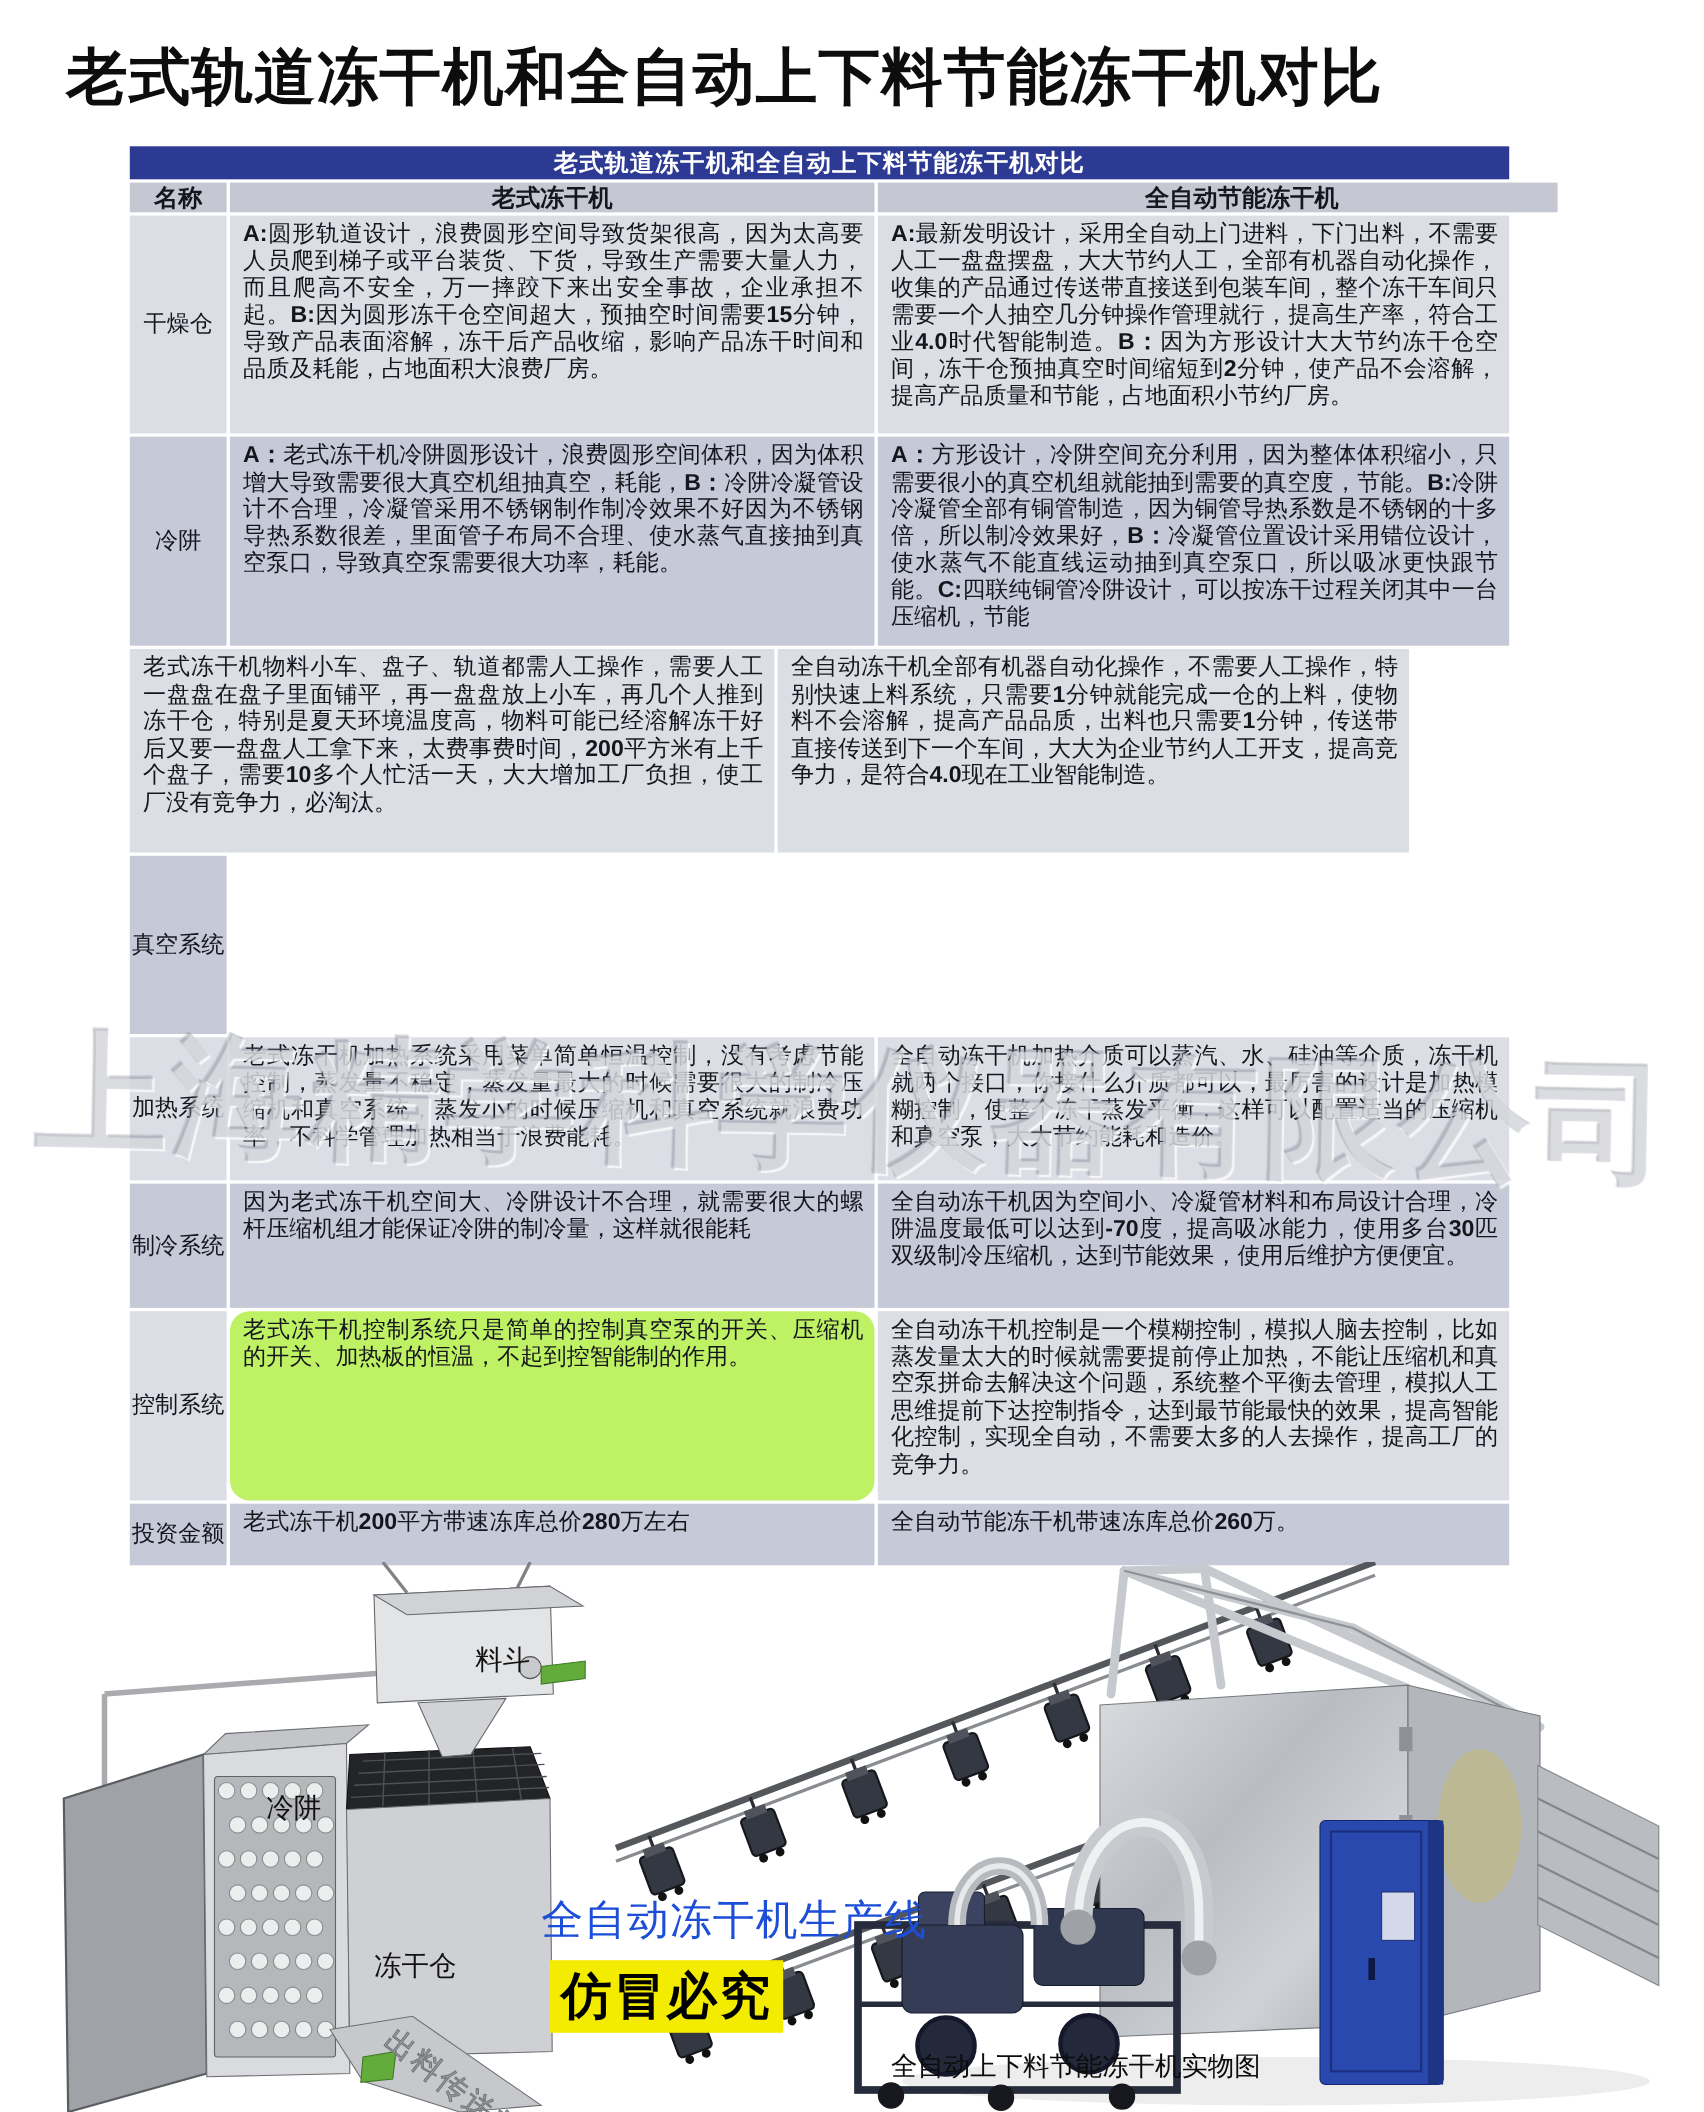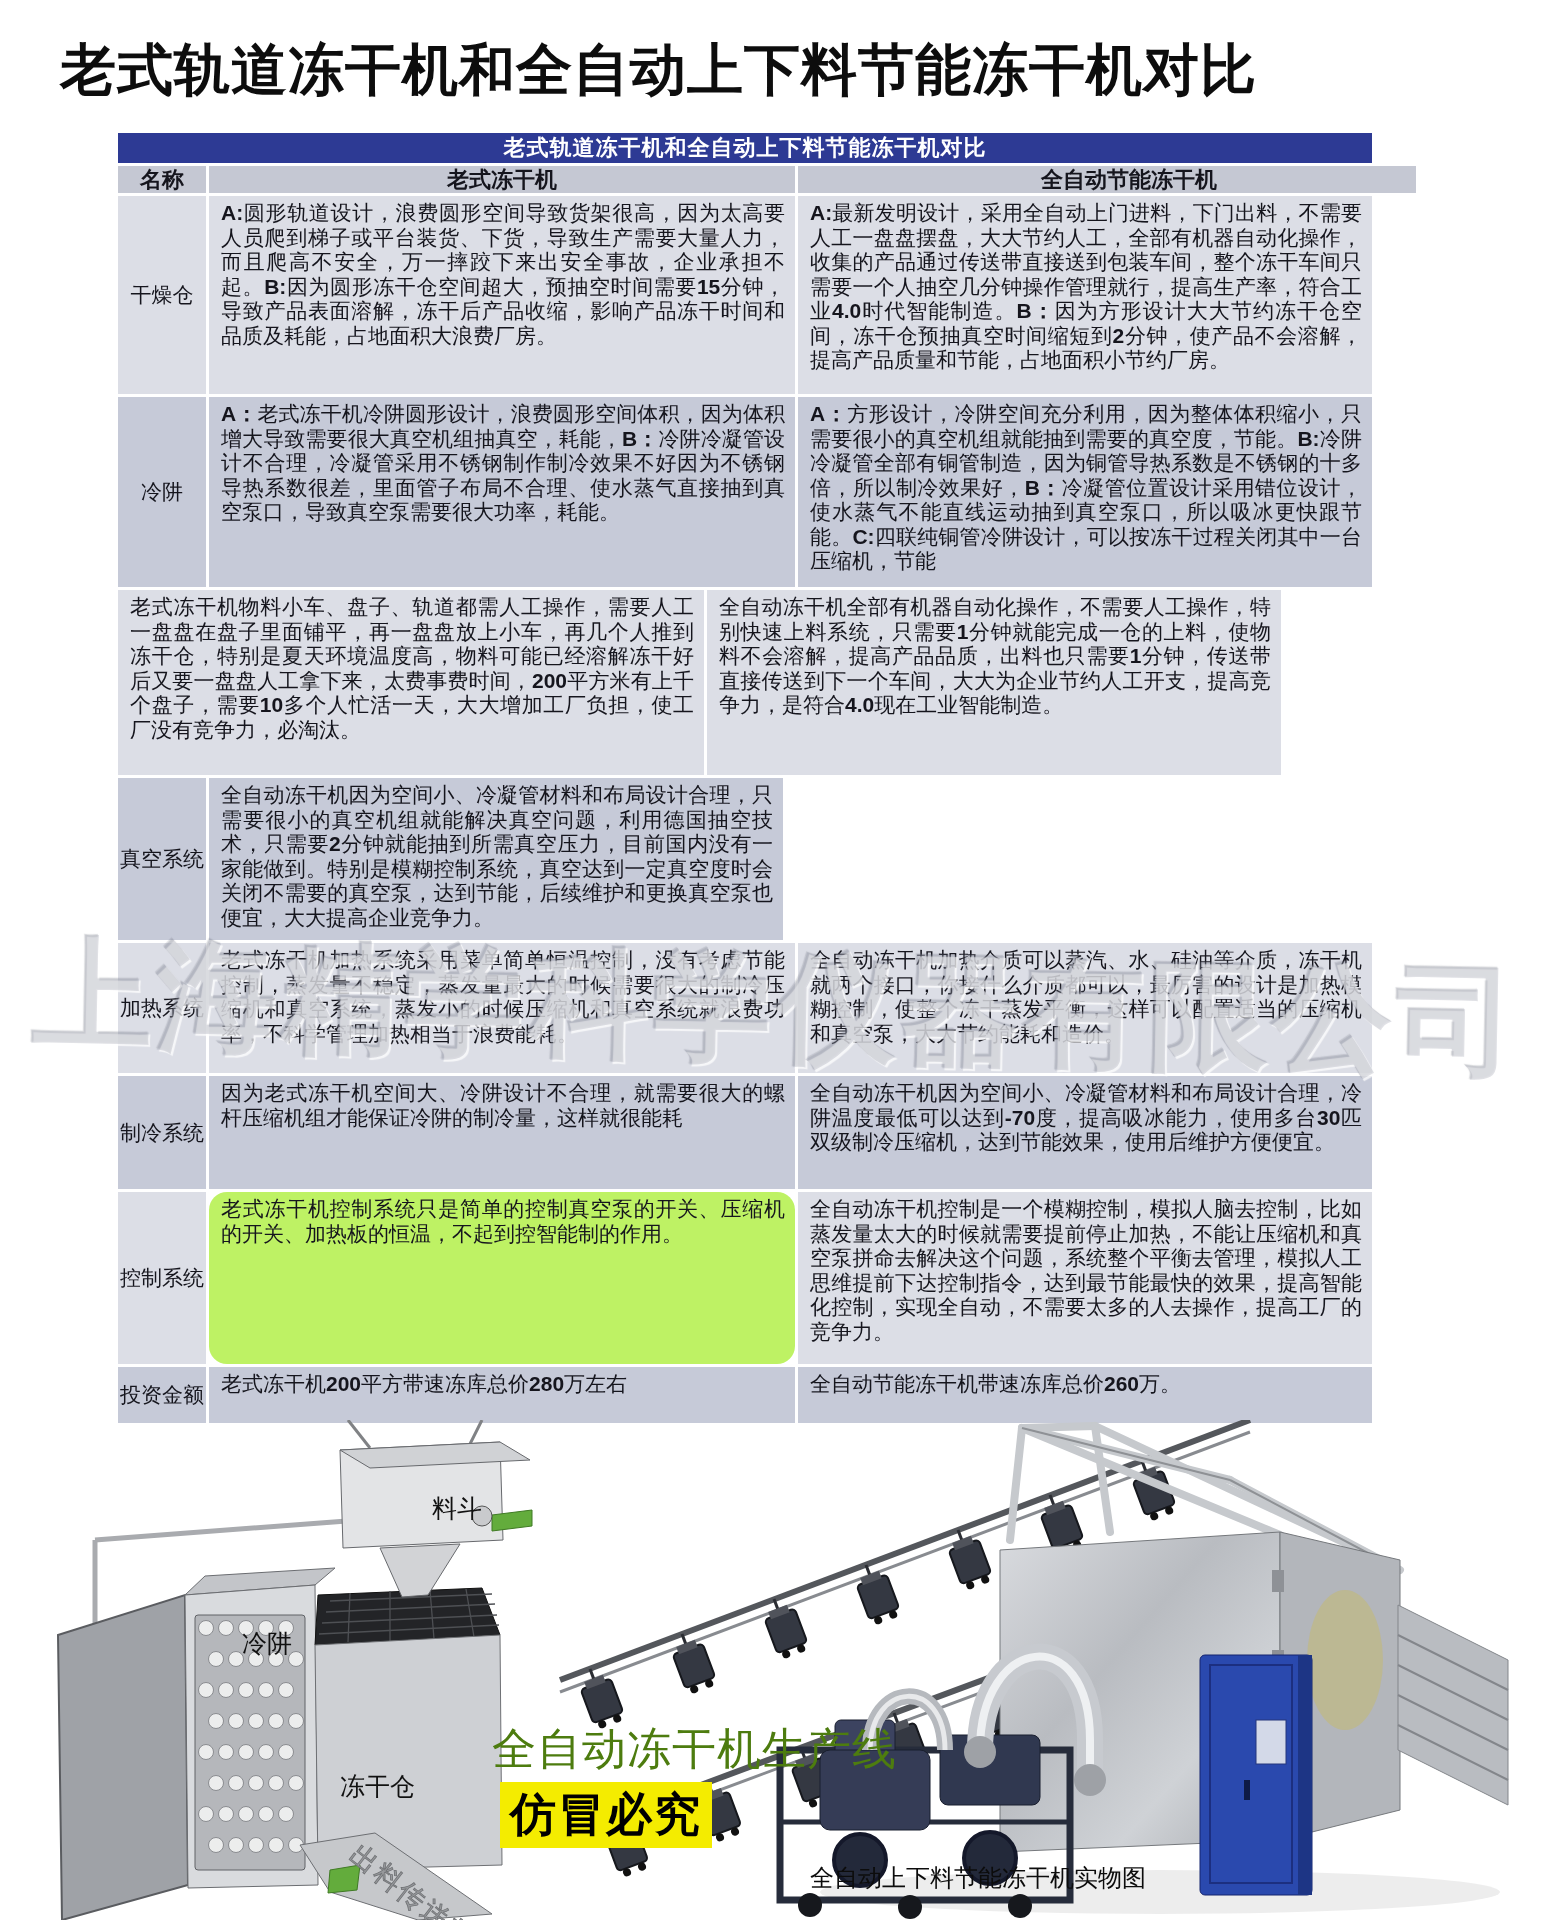--- a/index.html
+++ b/index.html
@@ -24,21 +24,21 @@
   .txtcell{padding:5px 10px 0 12px;font-size:21px;line-height:1.17;text-align:justify;}
   .txtcell b{font-weight:bold;}
   
   #watermark{position:absolute;left:32px;top:928px;width:1510px;z-index:5;
              font-size:120px;font-weight:bold;letter-spacing:4px;white-space:nowrap;
              color:rgba(148,152,166,0.28);transform:rotate(1.1deg);
              text-shadow:2px 2px 1px rgba(255,255,255,0.75),-1px -1px 1px rgba(96,100,115,0.22);
              pointer-events:none;}
   
   .fig{position:absolute;z-index:2;}
-  #line-caption{position:absolute;left:492px;top:1720px;font-size:44px;color:#4d7c0f;
+  #line-caption{position:absolute;left:492px;top:1720px;font-size:38px;color:#1d4ed8;
                 letter-spacing:1px;z-index:4;white-space:nowrap;}
   #anti-box{position:absolute;left:500px;top:1782px;width:212px;height:66px;z-index:4;
             display:flex;align-items:center;justify-content:center;
             font-size:46px;font-weight:bold;color:#000;letter-spacing:2px;}
   #photo-caption{position:absolute;left:810px;top:1862px;width:480px;text-align:left;
                  font-size:24px;color:#0c0c0c;z-index:4;white-space:nowrap;}
   svg text{font-family:"Liberation Sans","DejaVu Sans",sans-serif;}
 </style>
 </head>
 <body>
@@ -64,21 +64,20 @@
           <div class="cell c-name namecell" style="background: rgb(198, 202, 216);">冷阱</div>
           <div class="cell c-old txtcell" style="background: rgb(198, 202, 216);"><b>A：</b>老式冻干机冷阱圆形设计，浪费圆形空间体积，因为体积增大导致需要很大真空机组抽真空，耗能，<b>B：</b>冷阱冷凝管设计不合理，冷凝管采用不锈钢制作制冷效果不好因为不锈钢导热系数很差，里面管子布局不合理、使水蒸气直接抽到真空泵口，导致真空泵需要很大功率，耗能。</div>
           <div class="cell c-new txtcell" style="background: rgb(198, 202, 216);"><b>A：</b>方形设计，冷阱空间充分利用，因为整体体积缩小，只需要很小的真空机组就能抽到需要的真空度，节能。<b>B:</b>冷阱冷凝管全部有铜管制造，因为铜管导热系数是不锈钢的十多倍，所以制冷效果好，<b>B：</b>冷凝管位置设计采用错位设计，使水蒸气不能直线运动抽到真空泵口，所以吸冰更快跟节能。<b>C:</b>四联纯铜管冷阱设计，可以按冻干过程关闭其中一台压缩机，节能</div>
         </div>
         <div class="trow" style="height: 185px;">
           <div class="cell c-old txtcell" style="background: rgb(220, 222, 230);">老式冻干机物料小车、盘子、轨道都需人工操作，需要人工一盘盘在盘子里面铺平，再一盘盘放上小车，再几个人推到冻干仓，特别是夏天环境温度高，物料可能已经溶解冻干好后又要一盘盘人工拿下来，太费事费时间，<b>200</b>平方米有上千个盘子，需要<b>10</b>多个人忙活一天，大大增加工厂负担，使工厂没有竞争力，必淘汰。</div>
           <div class="cell c-new txtcell" style="background: rgb(220, 222, 230);">全自动冻干机全部有机器自动化操作，不需要人工操作，特别快速上料系统，只需要<b>1</b>分钟就能完成一仓的上料，使物料不会溶解，提高产品品质，出料也只需要<b>1</b>分钟，传送带直接传送到下一个车间，大大为企业节约人工开支，提高竞争力，是符合<b>4.0</b>现在工业智能制造。</div>
         </div>
         <div class="trow" style="height: 162px;">
           <div class="cell c-name namecell" style="background: rgb(198, 202, 216);">真空系统</div>
-          <div class="cell c-new txtcell" style="background: rgb(198, 202, 216);">全自动冻干机因为空间小、冷凝管材料和布局设计合理，只需要很小的真空机组就能解决真空问题，利用德国抽空技术，只需要<b>2</b>分钟就能抽到所需真空压力，目前国内没有一家能做到。特别是模糊控制系统，真空达到一定真空度时会关闭不需要的真空泵，达到节能，后续维护和更换真空泵也便宜，大大提高企业竞争力。</div>
         </div>
         <div class="trow" style="height: 130px;">
           <div class="cell c-name namecell" style="background: rgb(220, 222, 230);">加热系统</div>
           <div class="cell c-old txtcell" style="background: rgb(220, 222, 230);">老式冻干机加热系统采用菜单简单恒温控制，没有考虑节能控制，蒸发量不稳定，蒸发量最大的时候需要很大的制冷压缩机和真空系统，蒸发小的时候压缩机和真空系统就浪费功率，不科学管理加热相当于浪费能耗。</div>
           <div class="cell c-new txtcell" style="background: rgb(220, 222, 230);">全自动冻干机加热介质可以蒸汽、水、硅油等介质，冻干机就两个接口，你接什么介质都可以，最厉害的设计是加热模糊控制，使整个冻干蒸发平衡，这样可以配置适当的压缩机和真空泵，大大节约能耗和造价。</div>
         </div>
         <div class="trow" style="height: 113px;">
           <div class="cell c-name namecell" style="background: rgb(198, 202, 216);">制冷系统</div>
           <div class="cell c-old txtcell" style="background: rgb(198, 202, 216);">因为老式冻干机空间大、冷阱设计不合理，就需要很大的螺杆压缩机组才能保证冷阱的制冷量，这样就很能耗</div>
           <div class="cell c-new txtcell" style="background: rgb(198, 202, 216);">全自动冻干机因为空间小、冷凝管材料和布局设计合理，冷阱温度最低可以达到<b>-70</b>度，提高吸冰能力，使用多台<b>30</b>匹双级制冷压缩机，达到节能效果，使用后维护方便便宜。</div>

